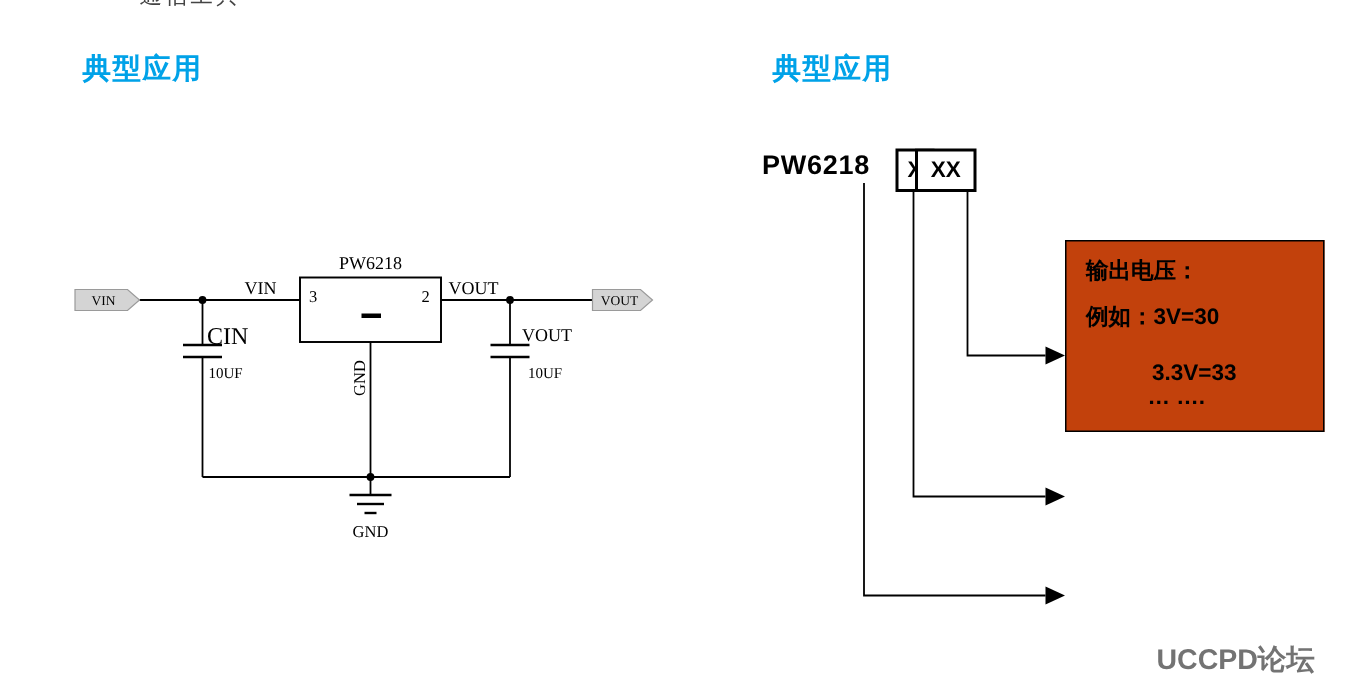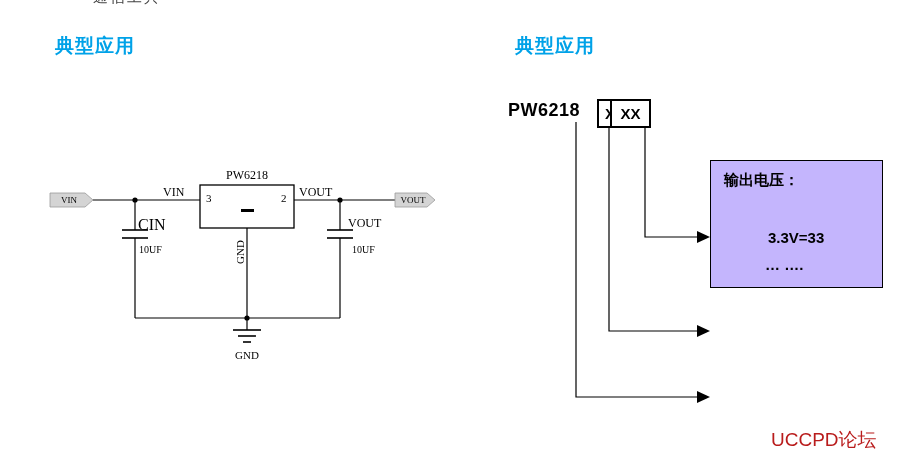--- a/index.html
+++ b/index.html
@@ -9,23 +9,23 @@
   .section-title{position:absolute;font-size:19px;font-weight:bold;color:#00a2e8;letter-spacing:1px;}
   .clbl{position:absolute;font-family:"Liberation Serif",serif;color:#000;white-space:nowrap;}
   .gnd-vert{position:absolute;left:214px;top:246px;width:52px;height:12px;text-align:center;
             font-size:11px;transform:rotate(-90deg);font-family:"Liberation Serif",serif;}
   .chip-mark{position:absolute;left:241px;top:209px;width:13px;height:3px;background:#000;}
   .top-fragment{position:absolute;left:93px;top:0;width:130px;height:8px;overflow:hidden;color:#444;}
   .top-fragment span{display:block;margin-top:-12px;font-size:15px;letter-spacing:2px;}
   .pn{position:absolute;left:508px;top:100px;font-size:18px;font-weight:bold;letter-spacing:0.5px;}
   .code-box{position:absolute;height:25px;border:2px solid #000;background:#fff;display:flex;
             align-items:center;justify-content:center;font-weight:bold;font-size:15px;}
-  .obox{position:absolute;border:1px solid #000;background:#c4b5fd;}
+  .obox{position:absolute;border:1px solid #000;background:#c2410c;}
   .obl{position:absolute;font-size:15px;font-weight:bold;white-space:nowrap;}
-  .watermark{position:absolute;left:771px;top:427px;font-size:19px;font-weight:normal;color:#b91c1c;}
+  .watermark{position:absolute;left:771px;top:427px;font-size:19px;font-weight:bold;color:#737373;}
 </style>
 </head>
 <body>
 
 <div class="page">
 
   <svg class="layer" width="913" height="454" viewBox="0 0 913 454">
 
     <g stroke="#000" stroke-width="1.2" fill="none">
       <line x1="93" y1="200" x2="200" y2="200"></line>
@@ -95,21 +95,22 @@
   <div class="pn">PW6218</div>
   <div class="code-box" style="left:597px;top:99px;width:22px">
     <span>X</span>
   </div>
   <div class="code-box" style="left:610px;top:99px;width:37px">
     <span>XX</span>
   </div>
 
   <div class="obox" style="left:710px;top:160px;width:171px;height:126px">
     <div class="obl" style="left:13px;top:10px">输出电压：</div>
-    <div class="obl" style="left:57px;top:68px">3.3V=33</div>
+    <div class="obl" style="left:13px;top:41px">例如：3V=30</div>
+    <div class="obl" style="left:57px;top:79px">3.3V=33</div>
     <div class="obl" style="left:54px;top:95px">… ….</div>
   </div>
 
 
 
   <div class="watermark">UCCPD论坛</div>
 
 </div>
 
 </body></html>

